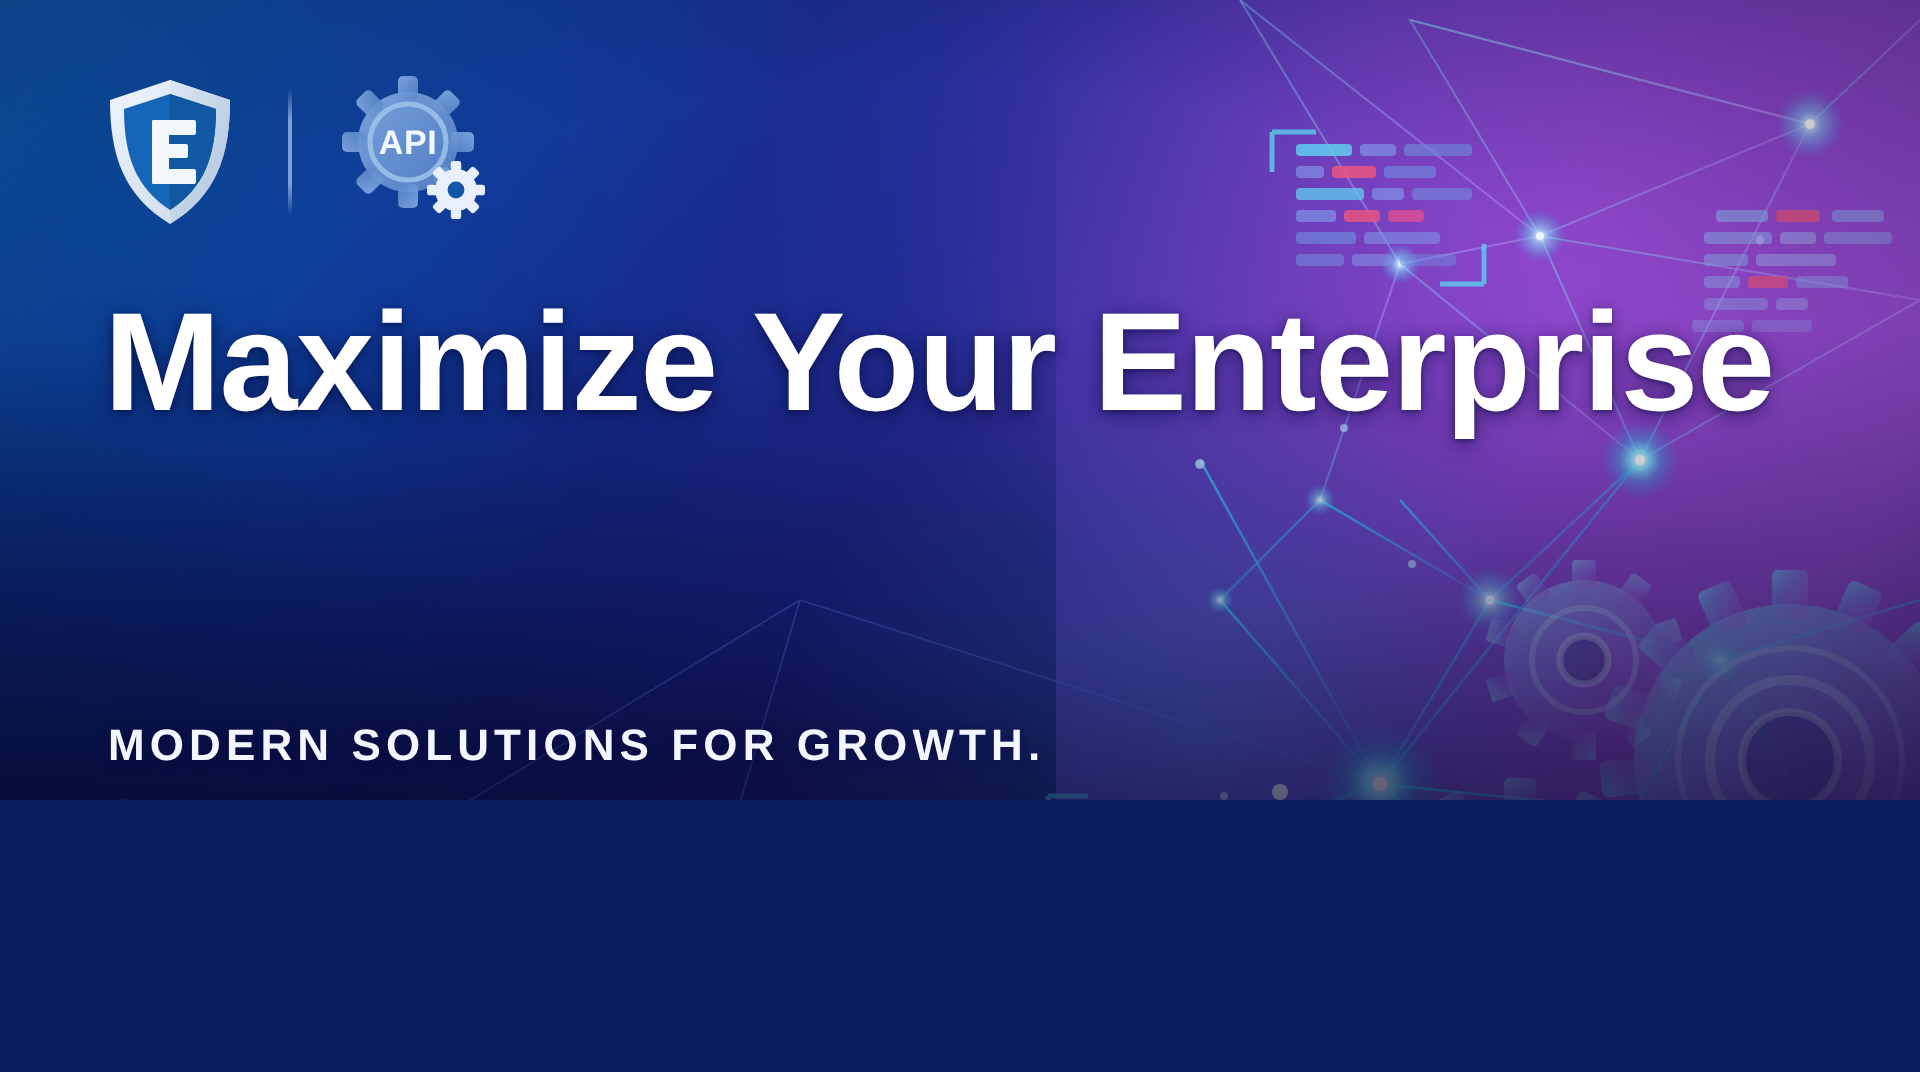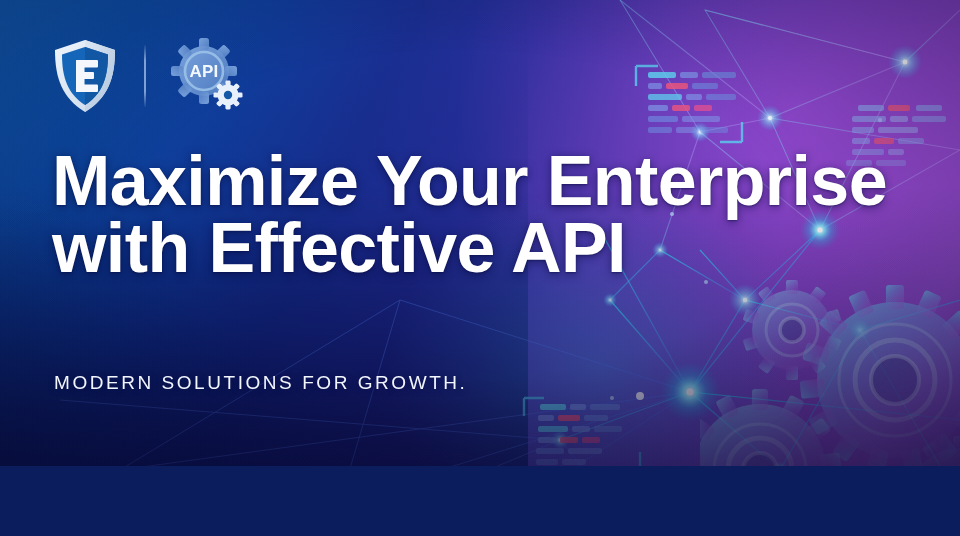--- a/index.html
+++ b/index.html
@@ -6,21 +6,21 @@
   * { margin:0; padding:0; box-sizing:border-box; }
   html, body {
     width:960px; height:536px;
     overflow:hidden;
     background:#0b1d5c;
     font-family:"Liberation Sans", sans-serif;
   }
 
   #banner {
     position:relative;
-    width:960px; height:466px;
+    width:960px; height:400px;
     overflow:hidden;
     isolation:isolate;
   }
 
   
   .bg-base {
     position:absolute; inset:0;
     background:
       linear-gradient(115deg,
         #1160b4 0%,
@@ -86,24 +86,24 @@
     color:#ffffff;
     font-size:70px;
     line-height:67px;
     font-weight:700;
     letter-spacing:-0.6px;
     text-shadow:0 2px 10px rgba(6,10,60,0.55), 0 1px 2px rgba(6,10,60,0.45);
   }
   .headline-line { display:block; white-space:nowrap; }
 
   .subtitle {
-    position:absolute; left:54px; top:372px;
+    position:absolute; left:54px; top:360px;
     color:#f2f6ff;
-    font-size:19px;
-    font-weight:400;
+    font-size:22px;
+    font-weight:700;
     letter-spacing:2.55px;
     text-shadow:0 1px 6px rgba(6,10,60,0.6);
   }
 </style>
 </head>
 <body>
 
 <div id="banner">
 
   <div class="bg-base"></div>
@@ -484,18 +484,17 @@
           <use href="#sgTeeth" transform="rotate(225)"></use>
           <use href="#sgTeeth" transform="rotate(270)"></use>
           <use href="#sgTeeth" transform="rotate(315)"></use>
           <circle r="4.2" fill="#1457a6"></circle>
         </g>
       </svg>
     </div>
 
     <h1 class="headline">
       <span class="headline-line">Maximize Your Enterprise</span>
-      <span class="headline-line">with Effective API</span>
     </h1>
 
     <div class="subtitle">MODERN SOLUTIONS FOR GROWTH.</div>
   </div>
 </div>
 
 </body></html>

